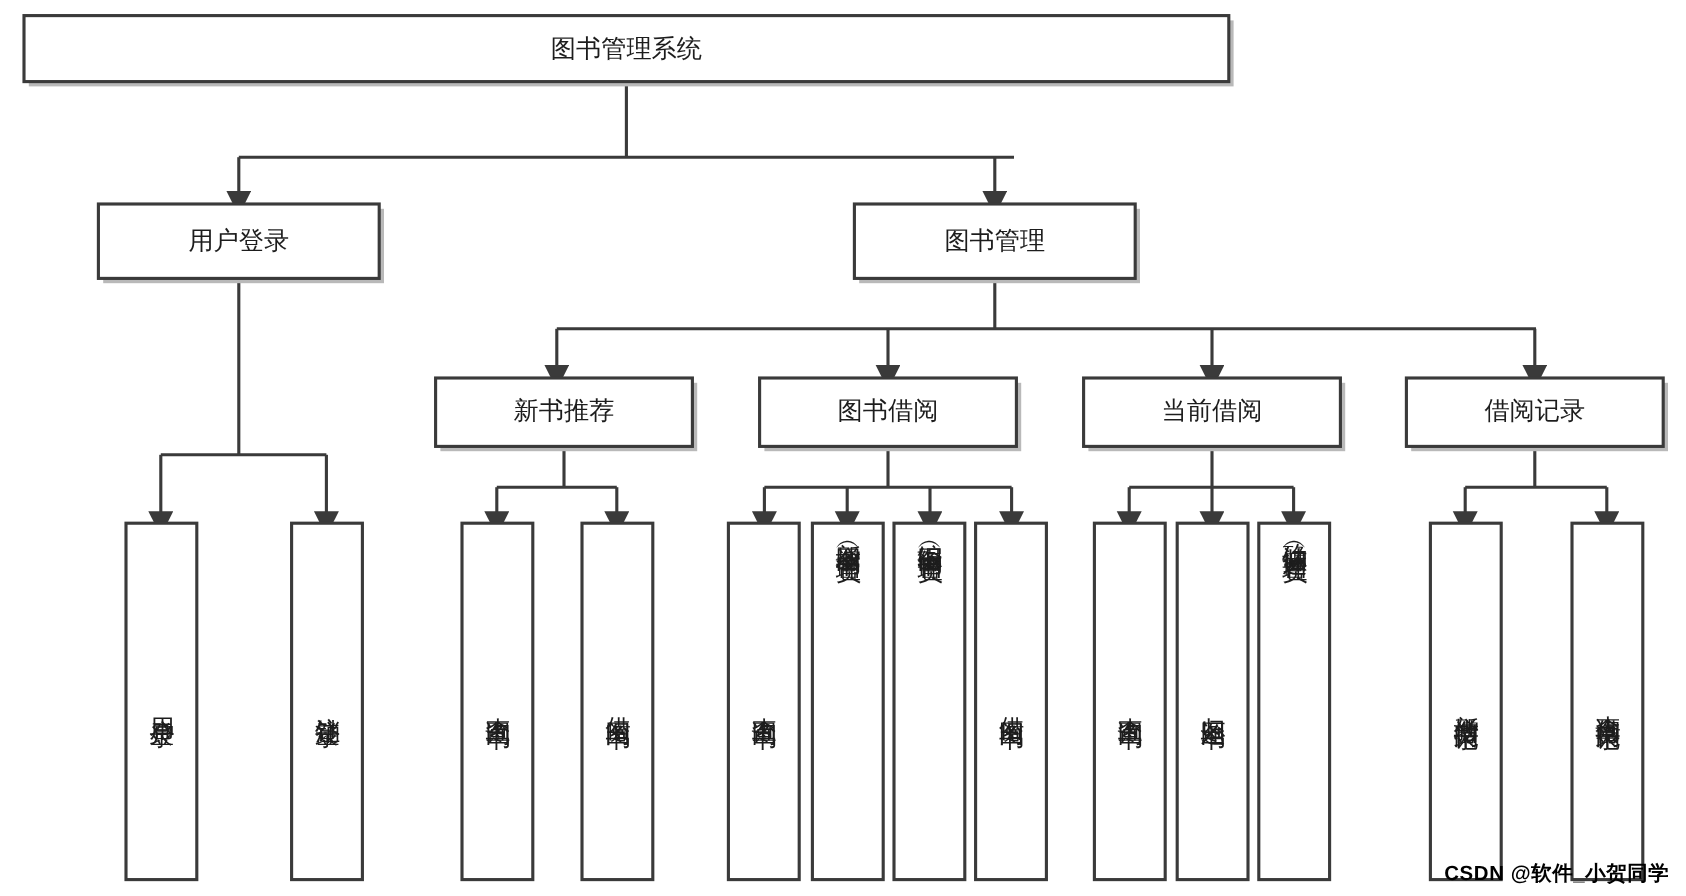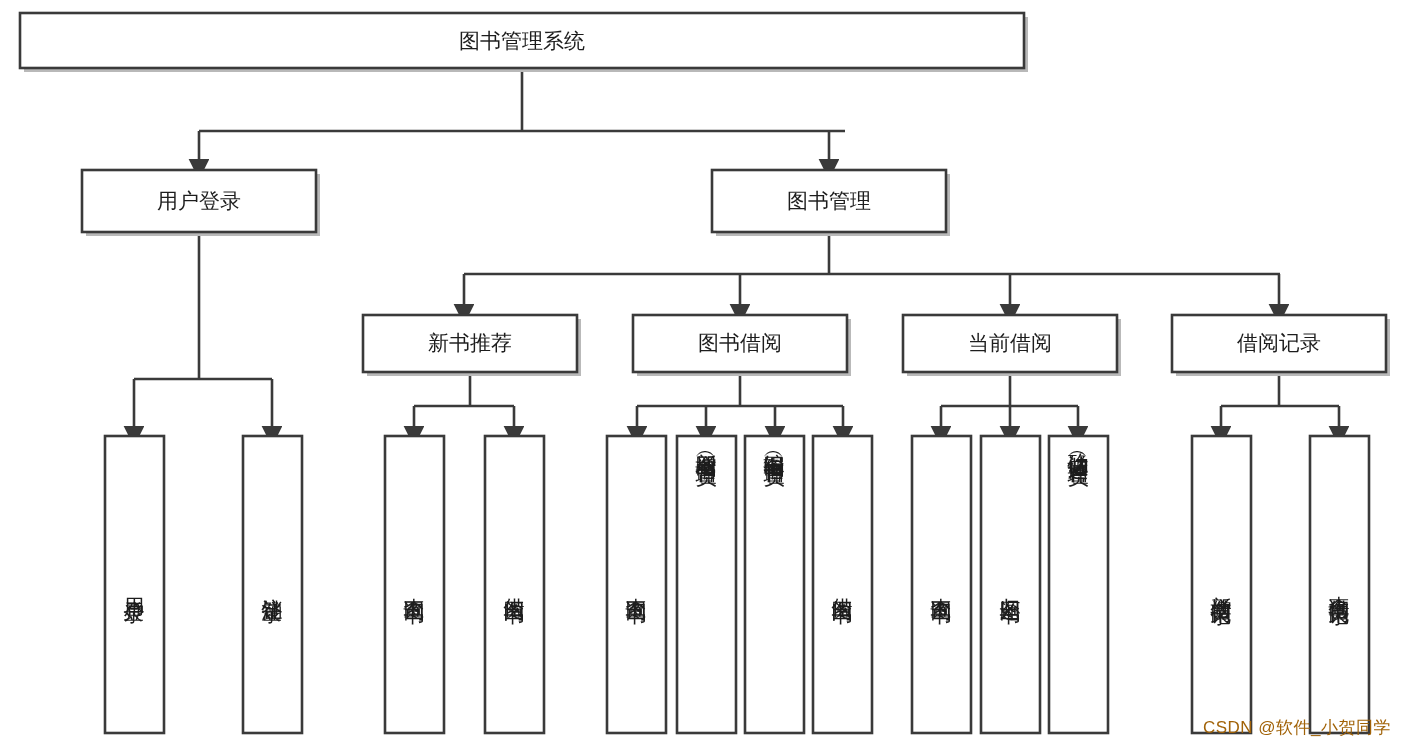--- a/index.html
+++ b/index.html
@@ -67,23 +67,24 @@
     letter-spacing: 2px;
     line-height: 1;
     white-space: nowrap;
   }
   #watermark {
     position: absolute;
     right: 14px;
     bottom: 8px;
     font-family: "Liberation Sans", "DejaVu Sans", sans-serif;
     font-size: 17px;
-    color: #a16207;
+    color: #000000;
     letter-spacing: 0.5px;
     white-space: nowrap;
+    font-weight: bold;
   }
 </style>
 </head>
 <body>
 
 <div id="diagram-root">
 
   <svg id="flowchart" viewBox="0 0 1405 747">
 
     <defs>

